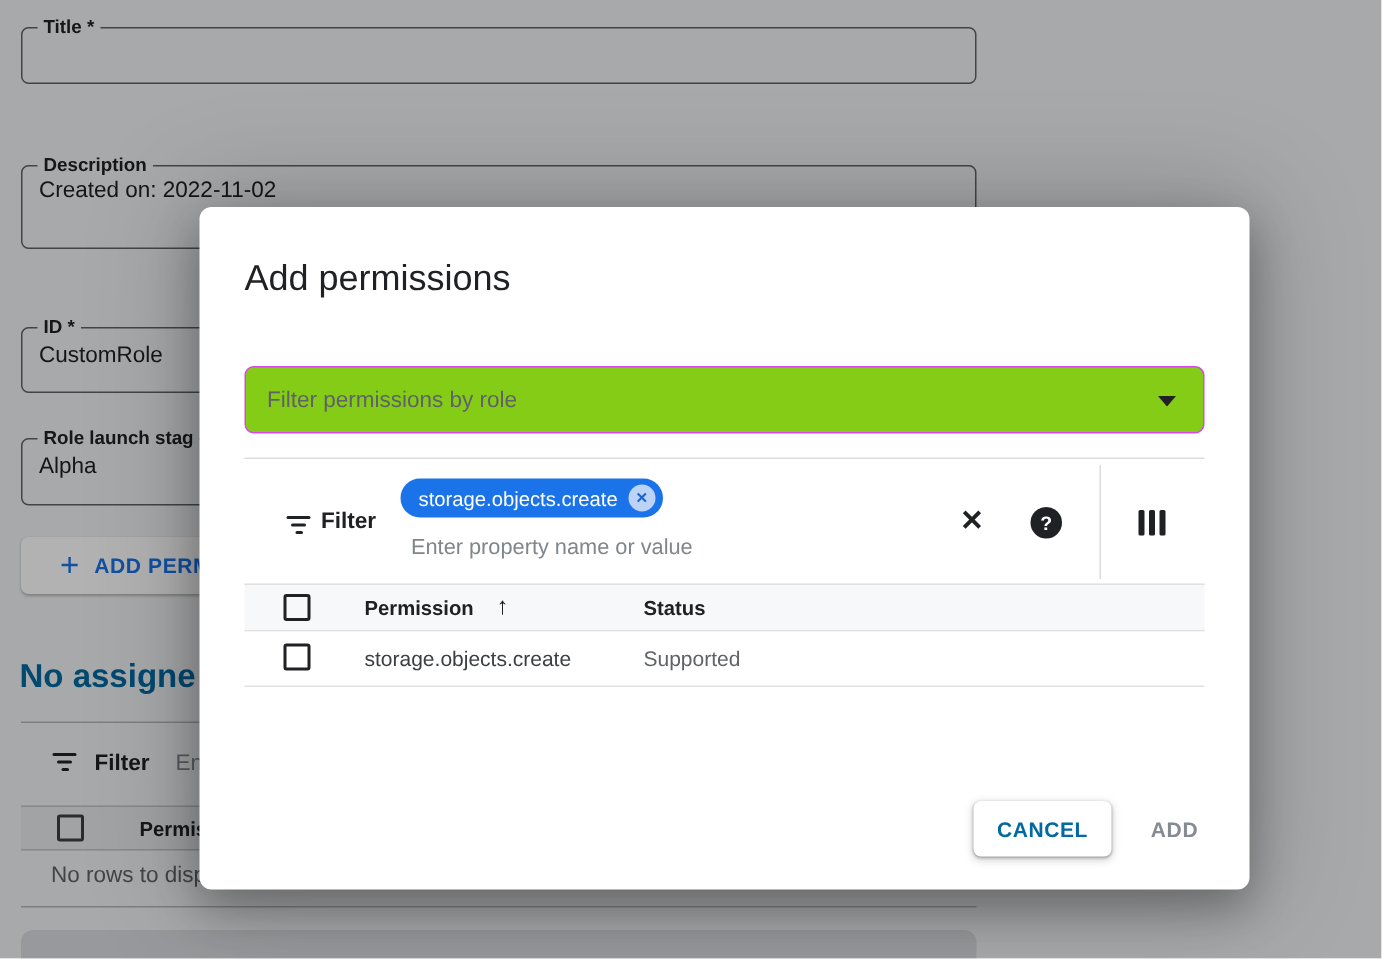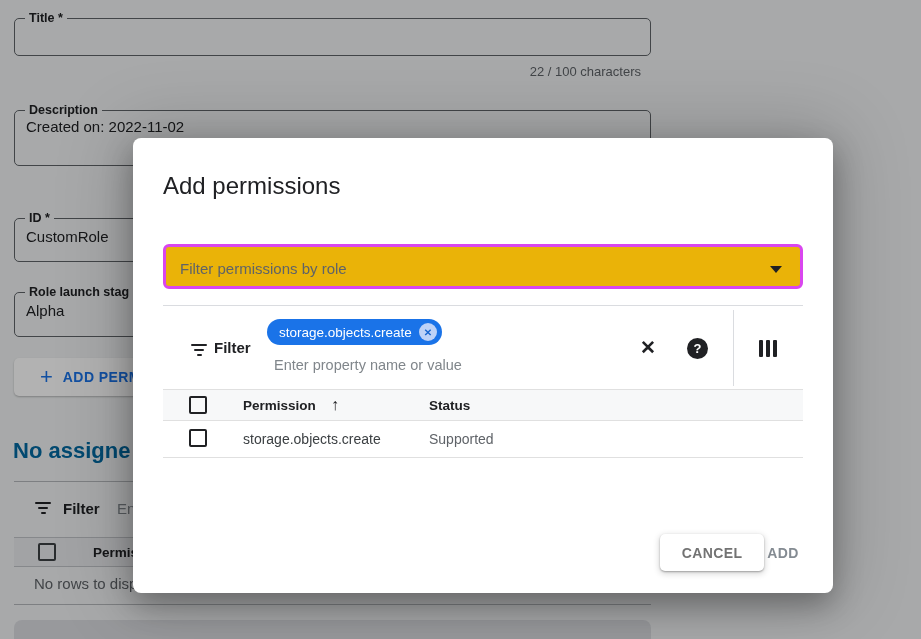--- a/index.html
+++ b/index.html
@@ -46,21 +46,21 @@
   
   .scrim { position:absolute; inset:0; background:rgba(0,0,0,0.30); z-index:10; }
 
   
   .modal { position:absolute; left:133px; top:138px; width:700px; height:455px; background:#ffffff;
            border-radius:8px; z-index:20;
            box-shadow:0 12px 30px rgba(0,0,0,0.30), 0 0 70px 10px rgba(0,0,0,0.18); }
   .modal-title { position:absolute; left:30px; top:34px; font-size:24px; font-weight:400; color:#202124; white-space:nowrap; }
 
   .role-select { position:absolute; left:30px; top:106px; width:640px; height:45px;
-                 border:3px solid #d946ef; border-radius:6px; background:#eab308; }
+                 border:1px solid #d946ef; border-radius:6px; background:#84cc16; }
   .role-select .ph { position:absolute; left:14px; top:13px; font-size:15px; color:#5f6368; white-space:nowrap; }
   .caret { position:absolute; right:18px; top:19px; width:0; height:0;
            border-left:6px solid transparent; border-right:6px solid transparent; border-top:7px solid #202124; }
 
   .toolbar { position:absolute; left:30px; top:167px; width:640px; height:84px; border-top:1px solid #dadce0; }
   .toolbar .funnel { position:absolute; left:27px; top:38px; }
   .tb-filter-label { position:absolute; left:51px; top:33px; font-size:15px; font-weight:700; color:#202124; }
 
   .chip { position:absolute; left:104px; top:13px; height:26px; background:#1a73e8; border-radius:13px;
           display:flex; align-items:center; padding:0 5px 0 12px; gap:7px; }
@@ -84,36 +84,35 @@
   .mtrow  { position:relative; height:37px; background:#fff; border-bottom:1px solid #e0e0e0; }
   .mtable .checkbox { position:absolute; left:26px; }
   .mthead .checkbox { top:6px; } .mtrow .checkbox { top:8px; }
   .col-perm { position:absolute; left:80px; } .col-status { position:absolute; left:266px; }
   .mth { font-size:13.5px; font-weight:700; color:#202124; white-space:nowrap; }
   .mthead .mth { top:8px; }
   .sort-arrow { position:absolute; left:168px; top:6px; font-size:16px; font-weight:700; color:#202124; }
   .mtd-perm { font-size:14px; color:#3c4043; top:10px; white-space:nowrap; }
   .mtd-status { font-size:14px; color:#5f6368; top:10px; white-space:nowrap; }
 
-  .cancel-btn { position:absolute; left:527px; top:396px; width:104px; height:37px; background:#ffffff;
+  .cancel-btn { position:absolute; left:516px; top:396px; width:92px; height:37px; background:#ffffff;
                 border:none; border-radius:5px; font-family:inherit; font-size:14px; font-weight:700;
-                letter-spacing:0.4px; color:#737373;
+                letter-spacing:0.4px; color:#0369a1;
                 box-shadow:0 1px 2px rgba(0,0,0,0.30), 0 2px 6px 1px rgba(0,0,0,0.15); }
   .add-btn { position:absolute; left:618px; top:396px; width:64px; height:37px; background:transparent; border:none;
              font-family:inherit; font-size:14px; font-weight:700; letter-spacing:0.4px; color:#848b92; }
 </style>
 </head>
 <body>
 
 <div class="page">
 
   <div class="mfield" style="left:14px; top:18px; width:637px; height:38px;">
     <span class="flabel">Title *</span>
   </div>
-  <div class="counter" style="left:14px; top:64px; width:627px; text-align:right;">22 / 100 characters</div>
 
   <div class="mfield" style="left:14px; top:110px; width:637px; height:56px;">
     <span class="flabel">Description</span>
     <span class="fvalue" style="top:7px;">Created on: 2022-11-02</span>
   </div>
 
   <div class="mfield" style="left:14px; top:218px; width:637px; height:44px;">
     <span class="flabel">ID *</span>
     <span class="fvalue">CustomRole</span>
   </div>

